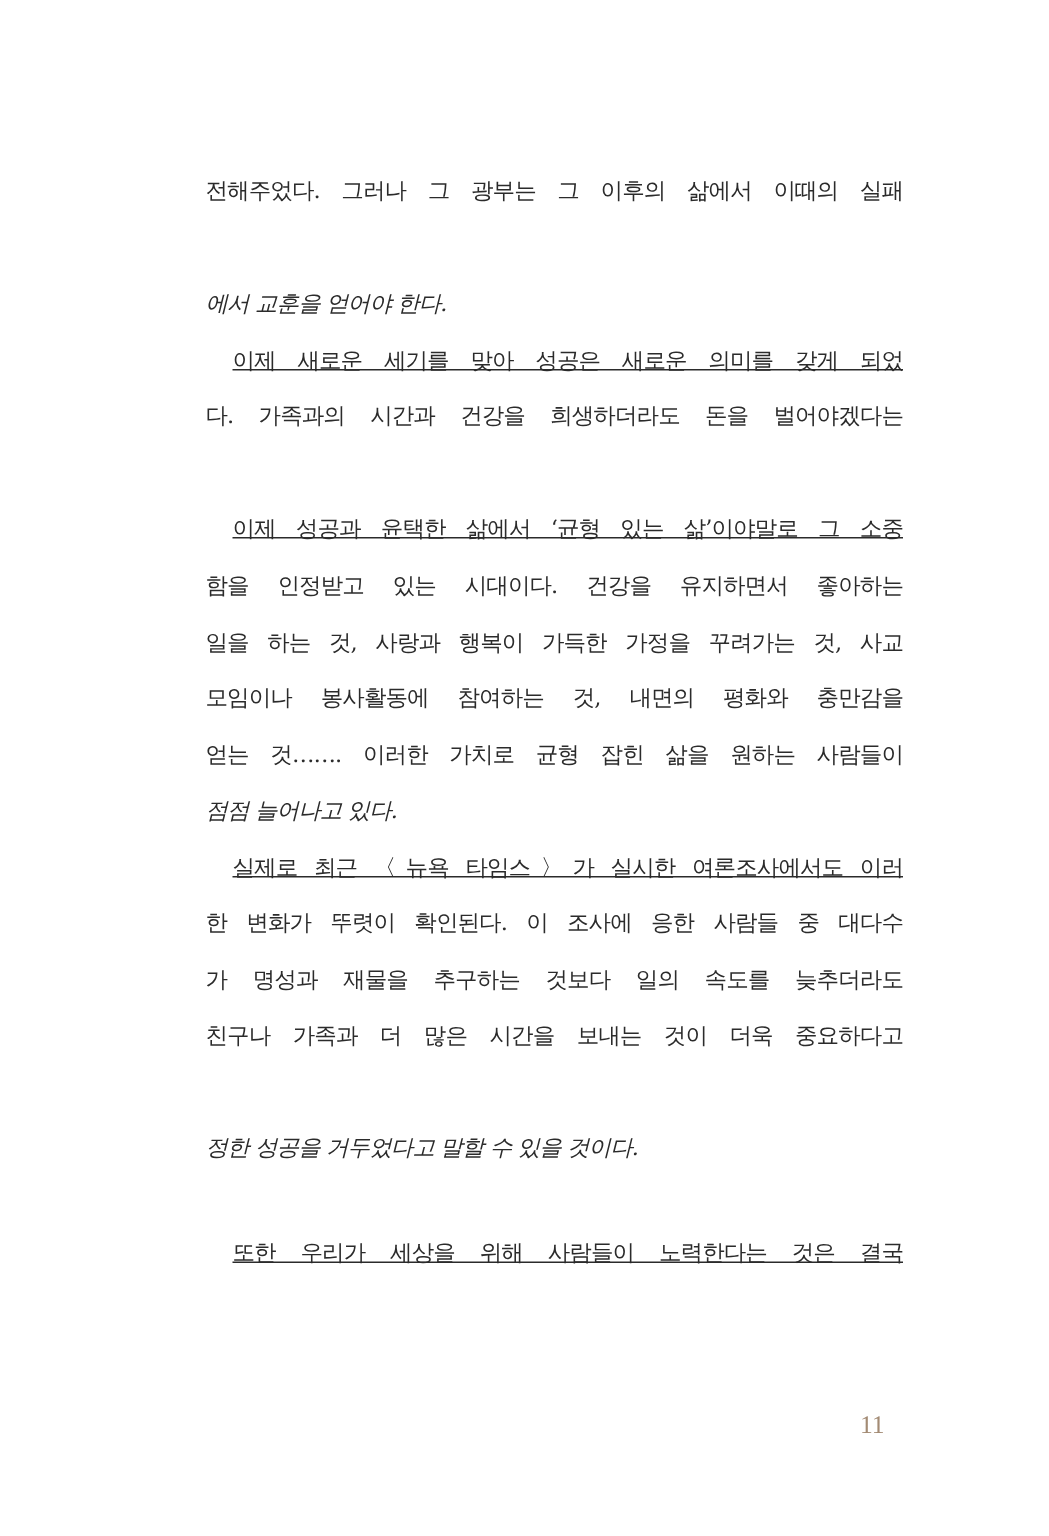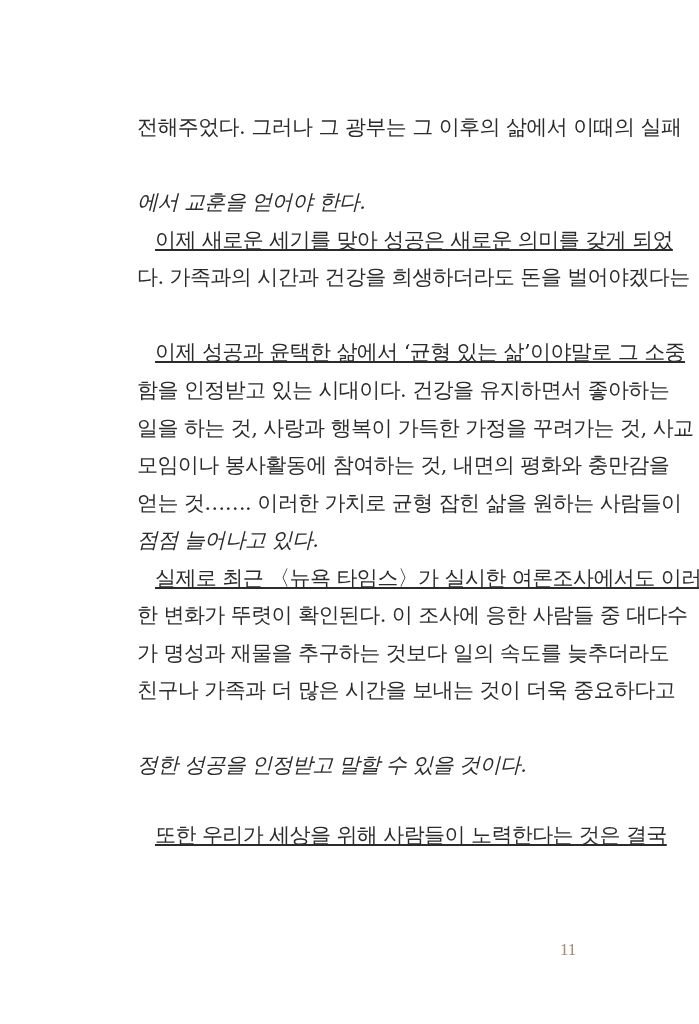--- a/index.html
+++ b/index.html
@@ -20,21 +20,21 @@
       left: 0; top: 0;
       width: 699px;
       height: 1024px;
     }
     .line {
       position: absolute;
       left: 137px;
       width: 465px;
       height: 30px;
       line-height: 30px;
-      font-size: 21px;
+      font-size: 15px;
       white-space: nowrap;
       text-align: justify;
       text-align-last: justify;
       letter-spacing: -0.6px;
       overflow: visible;
     }
     .line.indent {
       left: 155px;
       width: 447px;
       text-decoration: underline;
@@ -43,21 +43,21 @@
       text-align-last: left;
       font-style: italic;
     }
     .page-number {
       position: absolute;
       left: 560px;
       width: 43px;
       top: 938px;
       height: 24px;
       line-height: 24px;
-      text-align: left;
+      text-align: center;
       font-family: "Liberation Serif", "DejaVu Serif", serif;
       font-size: 17px;
       color: #a38b74;
     }
   </style>
 </head>
 <body>
 
 <div class="page">
 
@@ -71,18 +71,18 @@
   <div class="line" style="top:375px">함을 인정받고 있는 시대이다. 건강을 유지하면서 좋아하는</div>
   <div class="line" style="top:413px">일을 하는 것, 사랑과 행복이 가득한 가정을 꾸려가는 것, 사교</div>
   <div class="line" style="top:450px">모임이나 봉사활동에 참여하는 것, 내면의 평화와 충만감을</div>
   <div class="line" style="top:488px">얻는 것……. 이러한 가치로 균형 잡힌 삶을 원하는 사람들이</div>
   <div class="line last" style="top:525px">점점 늘어나고 있다.</div>
 
   <div class="line indent" style="top:563px">실제로 최근 〈뉴욕 타임스〉가 실시한 여론조사에서도 이러</div>
   <div class="line" style="top:600px">한 변화가 뚜렷이 확인된다. 이 조사에 응한 사람들 중 대다수</div>
   <div class="line" style="top:638px">가 명성과 재물을 추구하는 것보다 일의 속도를 늦추더라도</div>
   <div class="line" style="top:675px">친구나 가족과 더 많은 시간을 보내는 것이 더욱 중요하다고</div>
-  <div class="line last" style="top:750px">정한 성공을 인정받고 말할 수 있을 것이다.</div>
+  <div class="line last" style="top:750px">정한 성공을 거두었다고 말할 수 있을 것이다.</div>
 
   <div class="line indent" style="top:820px">또한 우리가 세상을 위해 사람들이 노력한다는 것은 결국</div>
 
   <div class="page-number">11</div>
 </div>
 
 </body></html>

